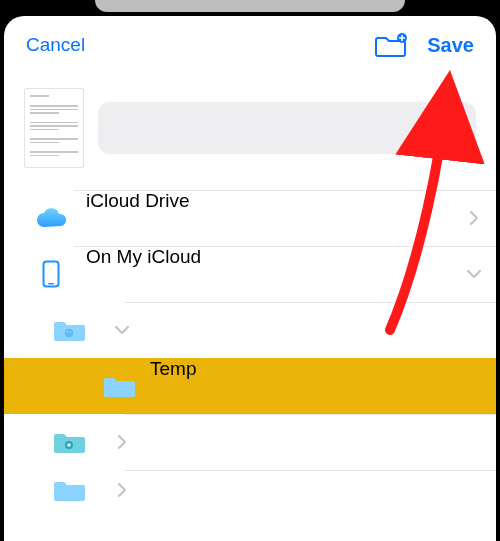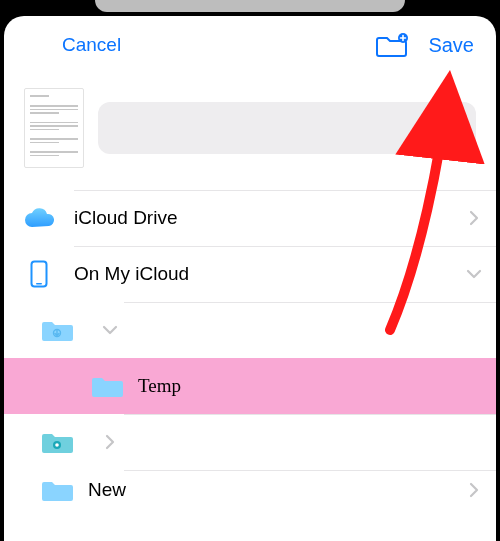--- a/index.html
+++ b/index.html
@@ -27,33 +27,33 @@
     display: flex;
     align-items: center;
     height: 58px;
     padding: 0 22px 0 22px;
   }
   .cancel-btn {
     color: #0b74ff;
     font-size: 19px;
     font-weight: 400;
     cursor: pointer;
-    background: none; border: none; margin-left: 36px;
+    background: none; border: none;
   }
   .spacer { flex: 1; }
   .newfolder-btn {
     width: 36px; height: 36px;
     display: flex; align-items: center; justify-content: center;
     cursor: pointer;
     color: #0b74ff;
   }
   .save-btn {
     color: #0b74ff;
     font-size: 20px;
-    font-weight: 400;
+    font-weight: 700;
     margin-left: 18px;
     cursor: pointer;
     background: none; border: none;
   }
   .filename-row {
     display: flex;
     align-items: center;
     padding: 14px 20px 22px 20px;
     gap: 14px;
   }
@@ -76,22 +76,22 @@
     border: none;
     outline: none;
     padding: 0 14px;
     font-size: 18px;
     color: #333;
   }
   .list { flex: 1; display: flex; flex-direction: column; }
   .row {
     position: relative;
     display: flex;
-    align-items: center;
     height: 56px;
+    padding-left: 12px;
   }
   .row .divider-top {
     position: absolute;
     top: 0; right: 0;
     height: 1px;
     background: #e6e5e7;
   }
   .row .icon-slot {
     width: 70px;
     display: flex;
@@ -106,22 +106,21 @@
     color: #000;
   }
   .row .chev {
     width: 44px;
     display: flex;
     align-items: center;
     justify-content: center;
     color: #c5c5c7;
   }
   .row.selected {
-    background: #f9a8d4;
-    font-family: Liberation Serif, serif;
+    background: #eab308;
   }
   .svg-chevron-right { width: 10px; height: 16px; stroke: currentColor; fill:none; stroke-width:2.2; stroke-linecap:round; stroke-linejoin:round; }
   .svg-chevron-down { width: 16px; height: 10px; stroke: currentColor; fill:none; stroke-width:2.2; stroke-linecap:round; stroke-linejoin:round; }
   .arrow-annotation {
     position: absolute;
     pointer-events: none;
     left: 0; top: 0;
     width: 500px; height: 541px;
   }
 </style>
@@ -248,21 +247,20 @@
         </div>
       </div>
 
       <div class="row" style="height:40px;">
         <div class="divider-top" style="left:120px;"></div>
         <div class="indent1">
           <svg width="34" height="26" viewBox="0 0 34 26">
             <path d="M2 5 h10 l3 3 h16 a2 2 0 0 1 2 2 v12 a2 2 0 0 1 -2 2 h-27 a2 2 0 0 1 -2 -2 v-15 a2 2 0 0 1 2 -2 z" fill="#8ad4ff"></path>
           </svg>
         </div>
-        <div class="label">New</div>
         <div class="chev">
           <svg class="svg-chevron-right" viewBox="0 0 10 16">
               <path d="M2 2 L8 8 L2 14"></path>
             </svg>
         </div>
       </div>
 
     </div>
   </div>
 

